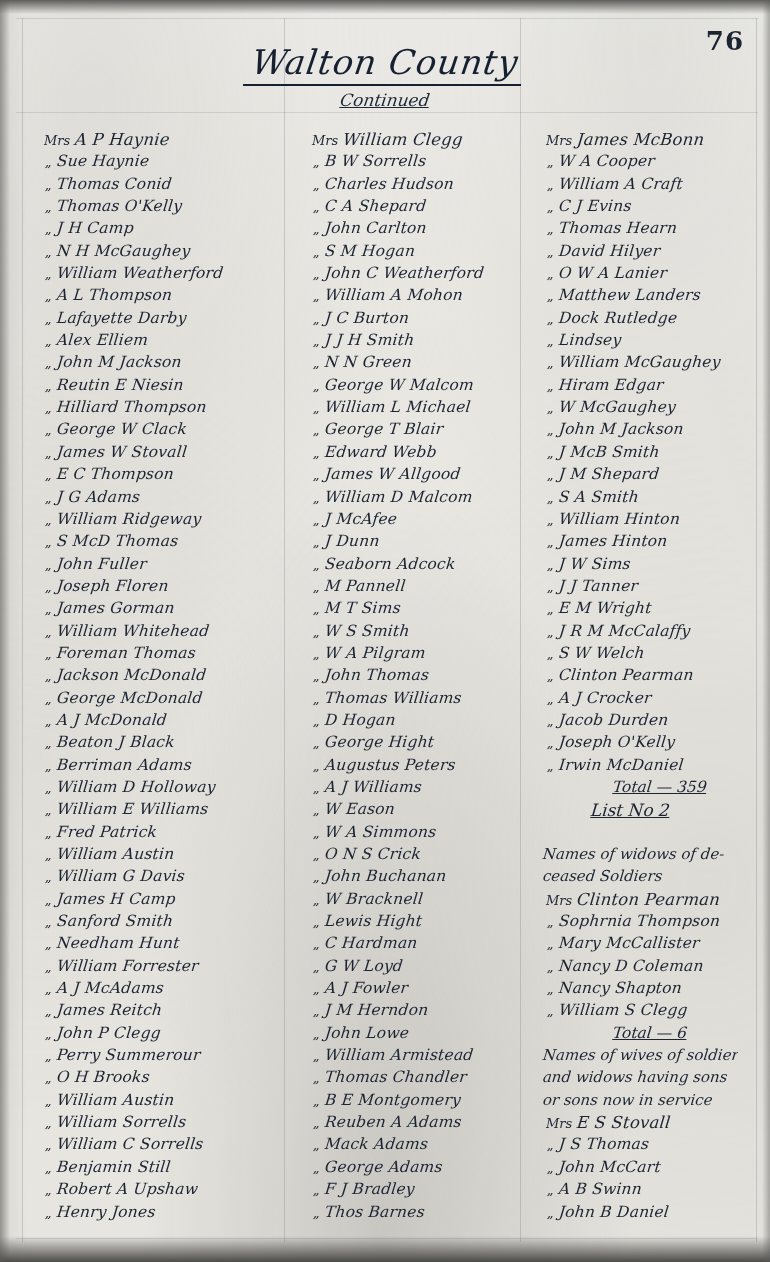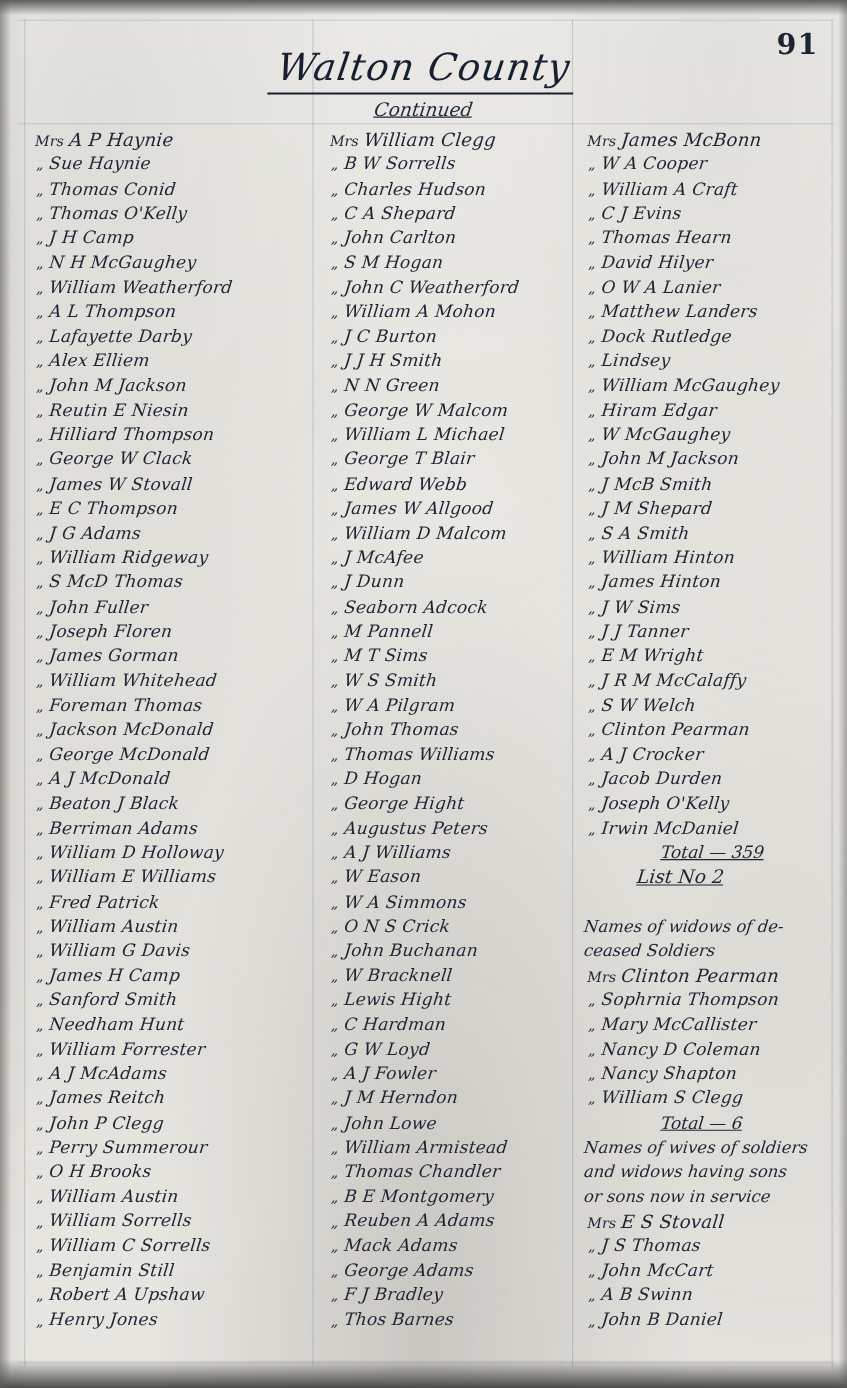--- a/index.html
+++ b/index.html
@@ -116,21 +116,21 @@
   .col {
     position: relative;
     box-sizing: border-box;
   }
   .col-1 { width: 266px; padding-left: 10px; }
   .col-2 { width: 236px; padding-left: 12px; }
   .col-3 { width: 230px; padding-left: 10px; }
 
   ul.names {
     list-style: none;
-    margin: 0;
+    margin: 12px;
     padding: 0;
   }
   ul.names li {
     display: flex;
     align-items: baseline;
     height: 22.35px;
     white-space: nowrap;
     overflow: hidden;
   }
   .tick {
@@ -190,21 +190,21 @@
   <div class="grain"></div>
 
   <div class="rule-h" style="top:18px;"></div>
   <div class="rule-h" style="top:112px;"></div>
   <div class="rule-h" style="top:1238px;"></div>
   <div class="rule-v" style="left:22px;"></div>
   <div class="rule-v" style="left:284px;"></div>
   <div class="rule-v" style="left:520px;"></div>
   <div class="rule-v" style="left:756px;"></div>
 
-  <div class="page-number">91</div>
+  <div class="page-number">76</div>
 
   <div class="heading">
     <span class="title">Walton County</span>
     <span class="subtitle">Continued</span>
   </div>
 
   <div class="columns">
     <div class="col col-1">
       <ul class="names">
           <li>

